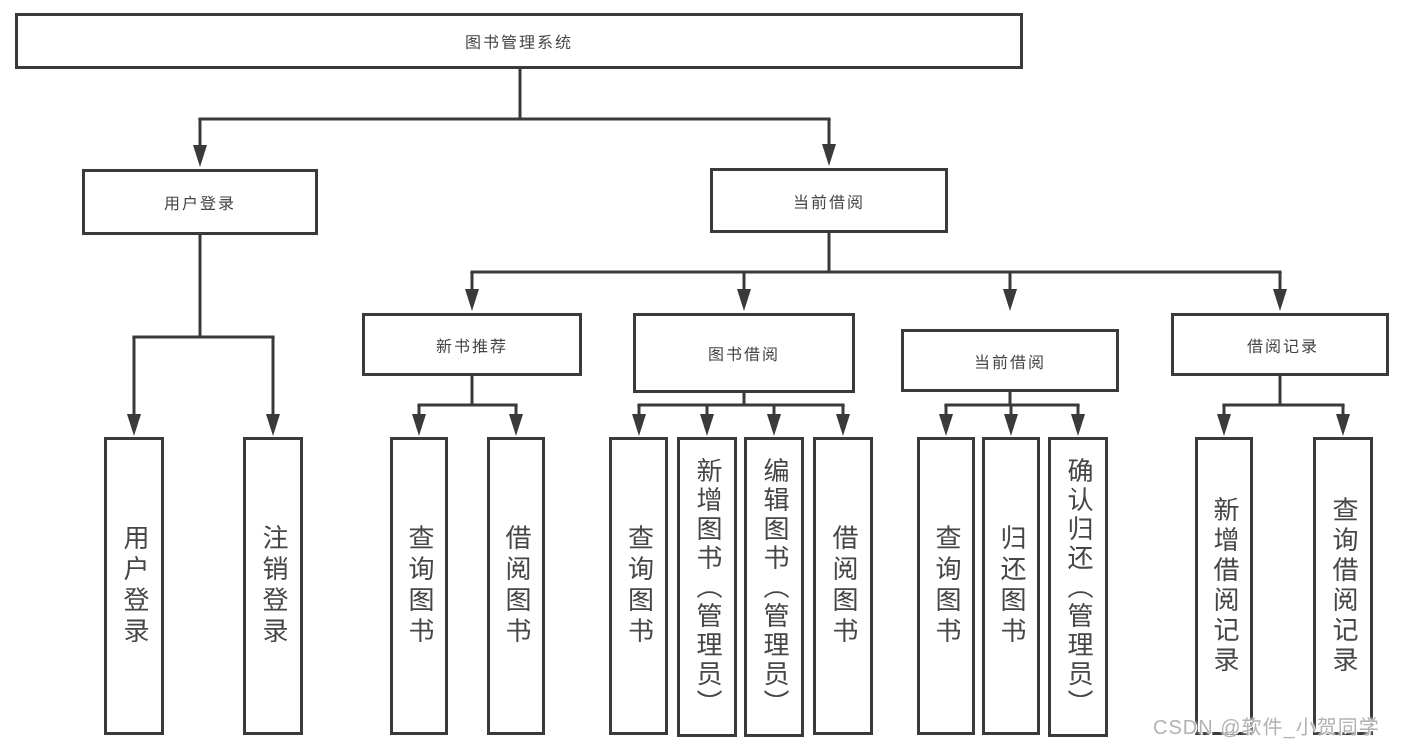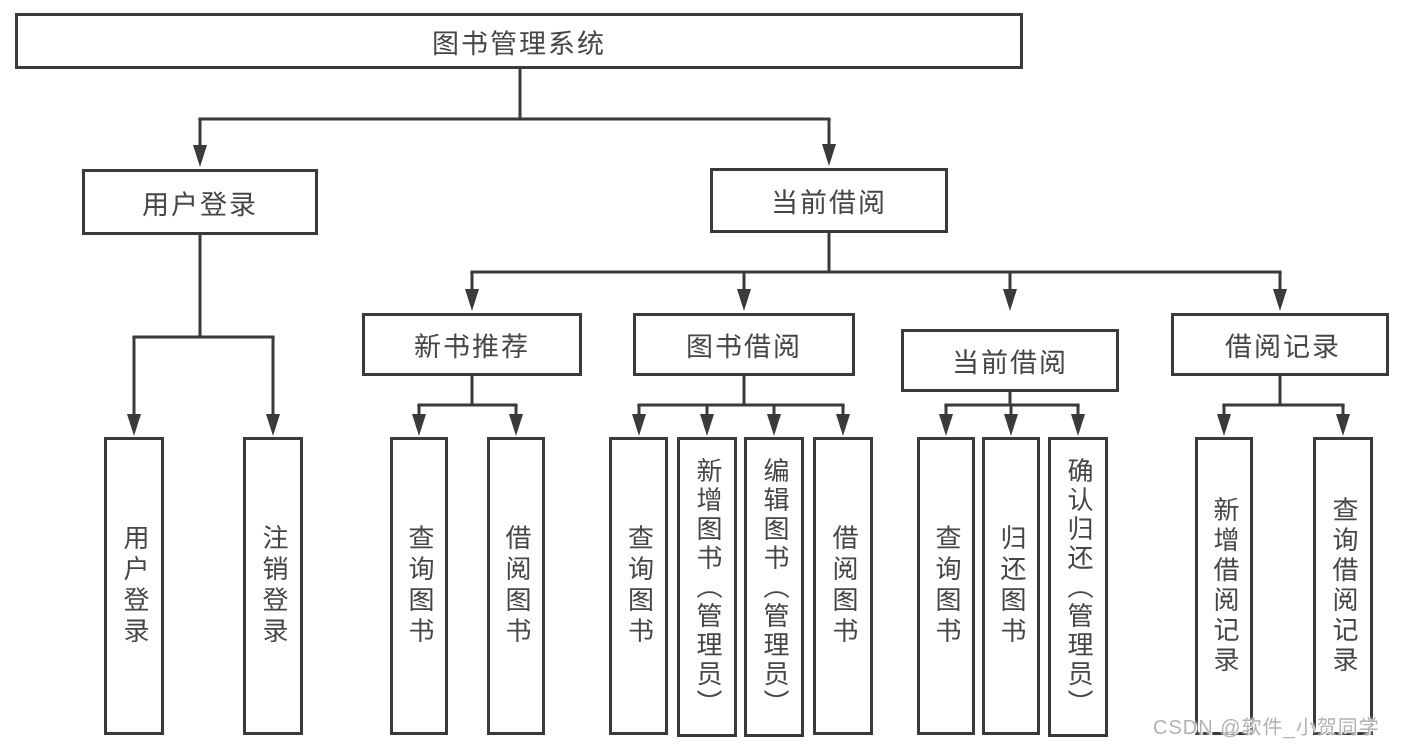--- a/index.html
+++ b/index.html
@@ -16,21 +16,21 @@
     overflow:hidden;
     font-family:"Liberation Sans", sans-serif;
   }
   #wires{position:absolute;left:0;top:0;width:1405px;height:747px;}
   #wires path{stroke:var(--line);stroke-width:3;fill:none;}
   #wires polygon{fill:var(--line);stroke:none;}
   .hbox{
     position:absolute;box-sizing:border-box;
     border:3px solid var(--line);background:#fff;
     display:flex;align-items:center;justify-content:center;
-    font-size:27px;letter-spacing:2px;color:var(--text);
+    font-size:16px;letter-spacing:2px;color:var(--text);
     white-space:nowrap;
   }
   .leaf{
     position:absolute;box-sizing:border-box;
     border:3px solid var(--line);background:#fff;
     display:flex;justify-content:center;align-items:center;
     writing-mode:vertical-rl;text-orientation:mixed;
     font-size:26px;letter-spacing:5px;line-height:1;
     color:var(--text);
   }
@@ -122,21 +122,21 @@
       <polygon points="1336,414 1350,414 1343,436"></polygon>
     </g>
   </svg>
 
   <div class="hbox" style="left:15px;top:13px;width:1008px;height:56px;">图书管理系统</div>
 
   <div class="hbox" style="left:82px;top:169px;width:236px;height:66px;">用户登录</div>
   <div class="hbox" style="left:710px;top:168px;width:238px;height:65px;">当前借阅</div>
 
   <div class="hbox" style="left:362px;top:313px;width:220px;height:63px;">新书推荐</div>
-  <div class="hbox" style="left:633px;top:313px;width:222px;height:63px;">图书借阅</div>
+  <div class="hbox" style="left:633px;top:313px;width:222px;height:80px;">图书借阅</div>
   <div class="hbox" style="left:901px;top:329px;width:218px;height:63px;">当前借阅</div>
   <div class="hbox" style="left:1171px;top:313px;width:218px;height:63px;padding-left:6px;">借阅记录</div>
 
   <div class="leaf" style="left:104px;top:437px;width:60px;height:298px;">用户登录</div>
   <div class="leaf" style="left:243px;top:437px;width:60px;height:298px;">注销登录</div>
 
   <div class="leaf" style="left:390px;top:437px;width:58px;height:298px;">查询图书</div>
   <div class="leaf" style="left:487px;top:437px;width:58px;height:298px;">借阅图书</div>
 
   <div class="leaf" style="left:609px;top:437px;width:59px;height:298px;">查询图书</div>

